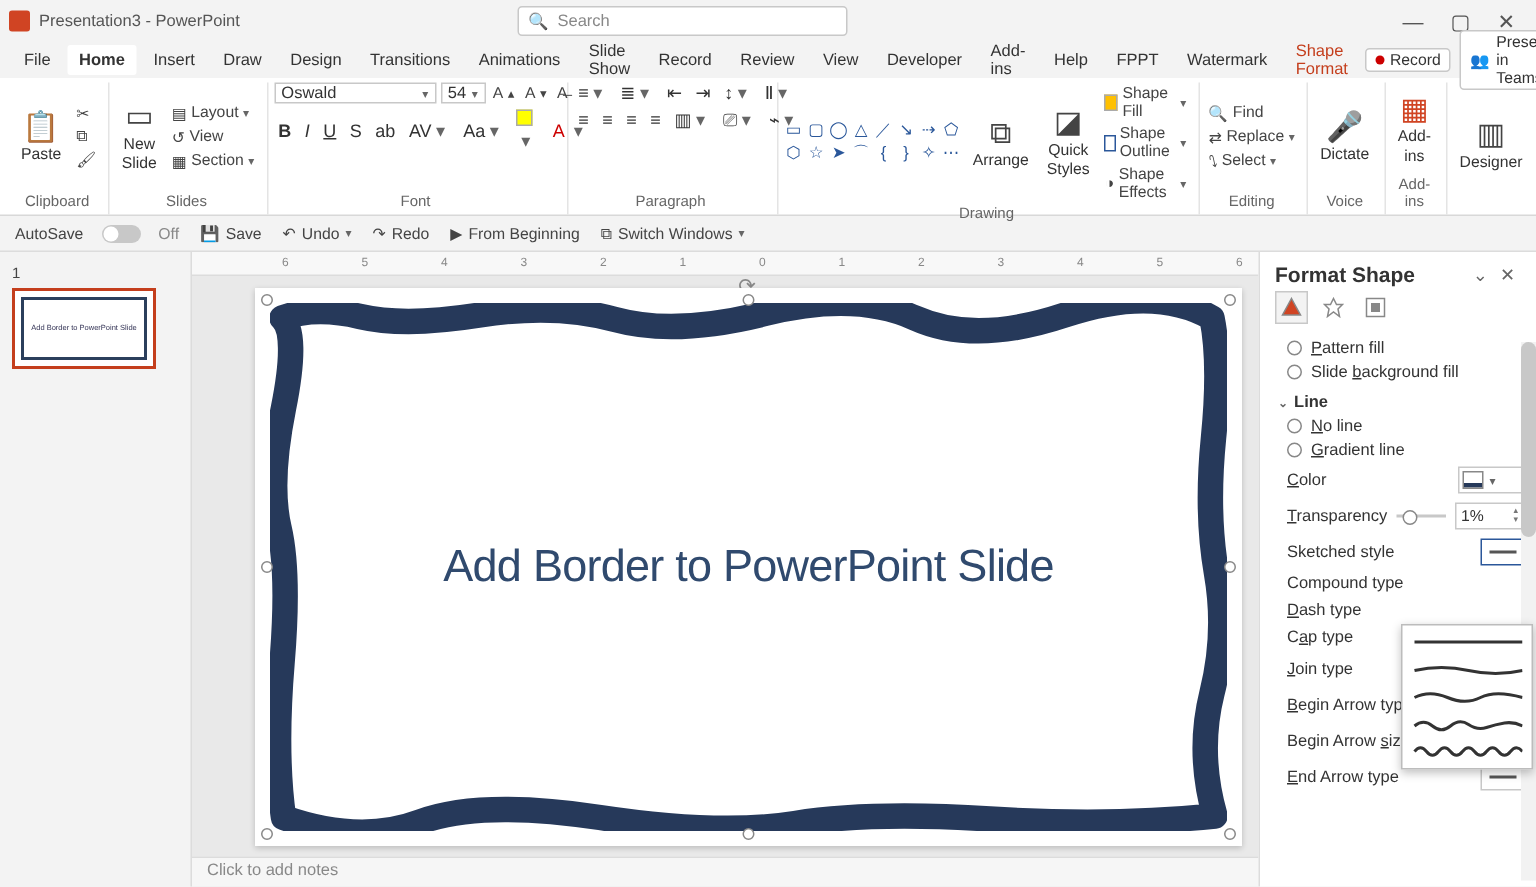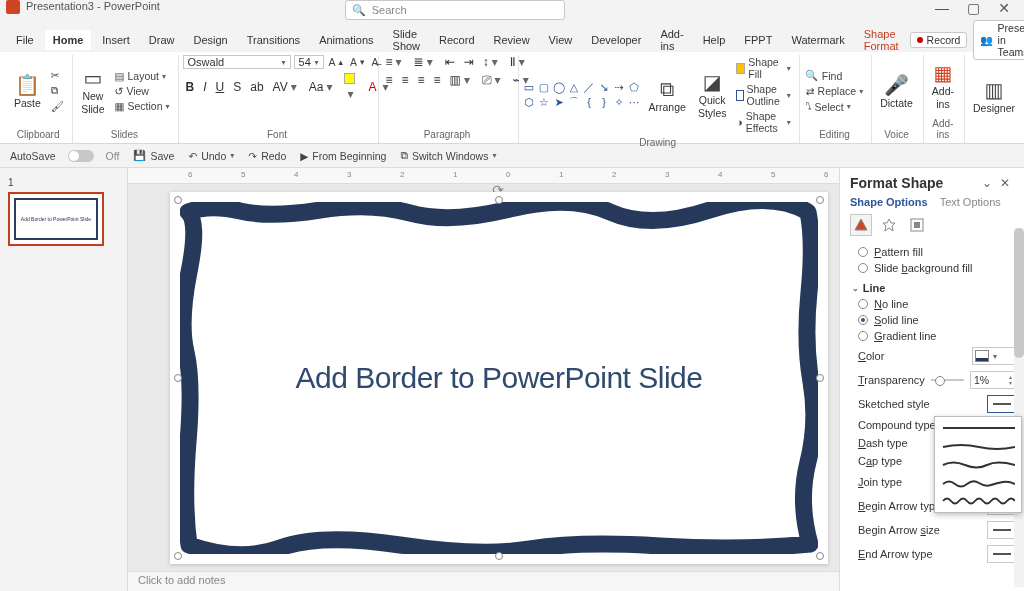--- a/index.html
+++ b/index.html
@@ -1,19 +1,19 @@
 <!DOCTYPE html>
 <html><head>
 <meta charset="utf-8">
 <style>
   * { margin: 0; padding: 0; box-sizing: border-box; font-family: "Segoe UI", Arial, sans-serif; }
   body { width: 1024px; height: 591px; background: #f3f3f3; overflow: hidden; font-size: 11px; color: #333; }
 
   
-  .titlebar { height: 28px; background: #f3f3f3; display: flex; align-items: flex-start; padding: 0 6px; }
+  .titlebar { height: 28px; background: #f3f3f3; display: flex; align-items: center; padding: 0 6px; }
   .titlebar .app-icon { width: 14px; height: 14px; background: #d04423; border-radius: 2px; margin-right: 6px; }
   .titlebar .wintitle { flex: 0 0 auto; color: #555; }
   .titlebar .search { margin-left: auto; margin-right: auto; width: 220px; }
   .titlebar .search .search-box { display:flex; align-items:center; border:1px solid #c8c8c8; border-radius:3px; height:20px; background:#fff; padding:0 6px; gap:6px; color:#888;}
   .titlebar .win-btns { margin-left: auto; display:flex; gap:18px; padding-right:8px; color:#555; font-size:14px; }
   .win-btn { cursor:pointer; }
 
   
   .menurow { height: 24px; display:flex; align-items:center; padding:0 8px; gap:3px; background:#f3f3f3;}
   .menurow .mitem { padding: 4px 8px; cursor:pointer; border-radius:2px; }
@@ -438,24 +438,20 @@
     </div>
     <div class="notesbar">Click to add notes</div>
   </div>
 
   <div class="pane">
     <div class="pane-hd">
       <h3>Format Shape</h3>
       <span class="pbtn">⌄</span>
       <span class="pbtn">✕</span>
     </div>
-    <div class="pane-tabs">
-      <span class="pt active">Shape Options</span>
-      <span class="pt">Text Options</span>
-    </div>
     <div class="pane-icons">
       <span class="pico active">
           <svg width="14" height="14">
             <path d="M7 1 L13 12 L1 12 Z" fill="#d04423" stroke="#888"></path>
           </svg>
         </span>
       <span class="pico">
           <svg width="14" height="14">
             <path d="M7 1 L9 5 L13 5 L10 8 L11 13 L7 10 L3 13 L4 8 L1 5 L5 5 Z" fill="none" stroke="#888"></path>
           </svg>
@@ -478,24 +474,20 @@
           <span>Slide <span class="u">b</span>ackground fill</span>
         </div>
 
       <div class="sect">
           <span class="chev">⌄</span>
           <span>Line</span>
         </div>
       <div class="radio-row">
           <span class="radio"></span>
           <span><span class="u">N</span>o line</span>
-        </div>
-      <div class="radio-row">
-          <span class="radio checked"></span>
-          <span><span class="u">S</span>olid line</span>
         </div>
       <div class="radio-row">
           <span class="radio"></span>
           <span><span class="u">G</span>radient line</span>
         </div>
 
       <div class="prop-row">
         <span class="plab"><span class="u">C</span>olor</span>
         <span class="prop-swatch">
             <span style="width:14px;height:12px;border:1px solid #888;background:linear-gradient(#26395a,#26395a) bottom/100% 3px no-repeat;"></span>

